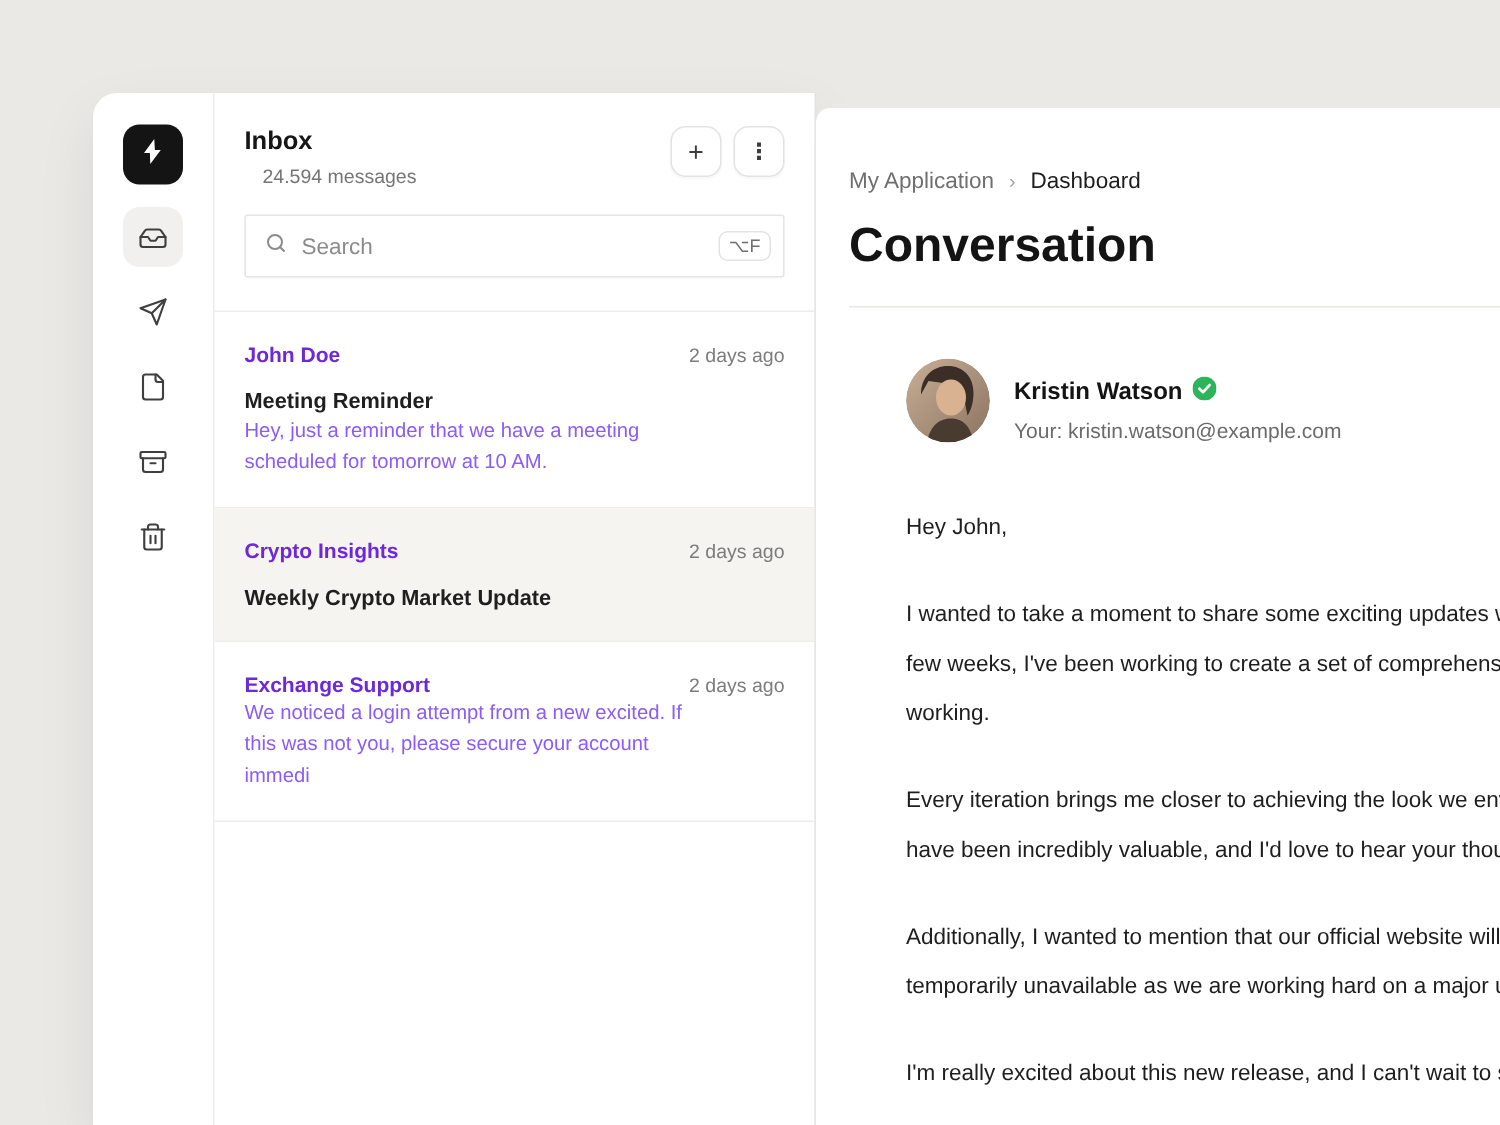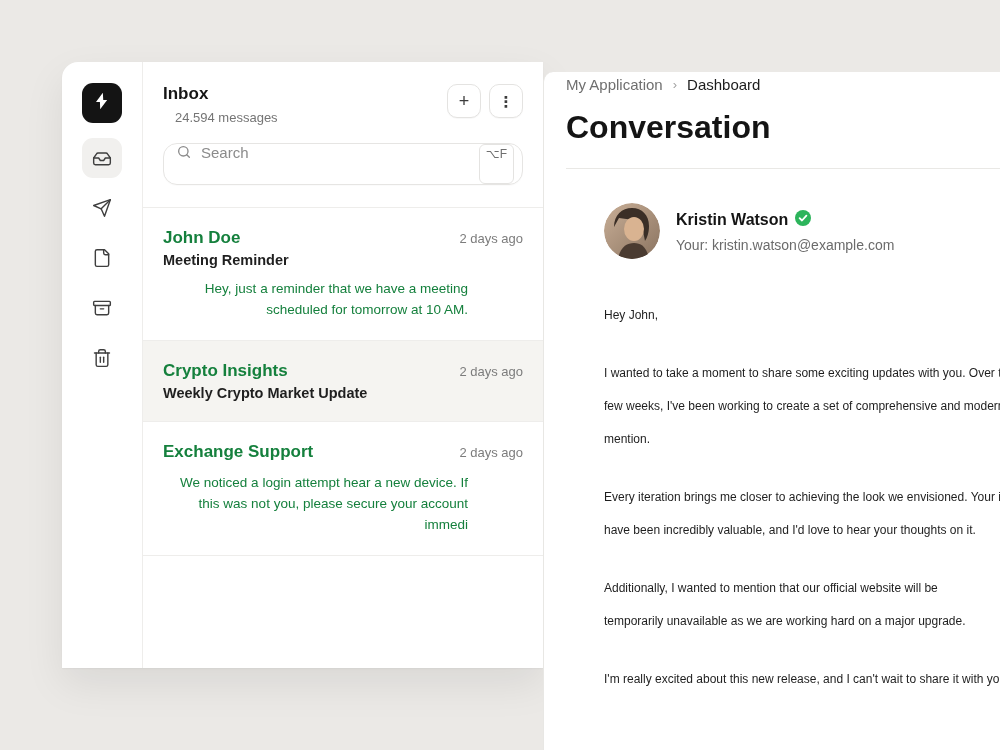--- a/index.html
+++ b/index.html
@@ -1,20 +1,20 @@
 <!DOCTYPE html>
 <html><head>
 <meta charset="utf-8">
 <style>
   html,body{margin:0;padding:0;width:1000px;height:750px;overflow:hidden;
     font-family:"Liberation Sans","DejaVu Sans",sans-serif;background:#ebe9e6;}
   .page{position:relative;width:1000px;height:750px;}
 
   
-  .mail-window{position:absolute;left:62px;top:62px;width:481px;height:606px;
+  .mail-window{position:absolute;left:62px;top:62px;width:481px;height:688px;
     background:#ffffff;border-top-left-radius:16px;
     box-shadow:0 1px 2px rgba(0,0,0,.04),0 16px 40px rgba(0,0,0,.08);
     display:flex;overflow:hidden;}
   .sidebar{width:81px;border-right:1px solid #eeedeb;display:flex;flex-direction:column;
     align-items:center;padding-top:21px;box-sizing:border-box;flex:none;}
   .logo{width:40px;height:40px;border-radius:11px;background:#141414;display:flex;
     align-items:center;justify-content:center;margin-bottom:15px;cursor:pointer;}
   .nav-item{width:40px;height:40px;border-radius:11px;display:flex;align-items:center;
     justify-content:center;margin-bottom:10px;cursor:pointer;color:#3f3f3f;}
   .nav-item.active{background:#f1f0ee;}
@@ -25,53 +25,53 @@
     padding:22px 20px 0 20px;}
   .list-title{font-size:17px;font-weight:700;color:#161616;margin:0;}
   .list-subtitle{font-size:13px;color:#757575;margin-top:6px;margin-left:12px;}
   .list-actions{display:flex;gap:8px;}
   .icon-btn{width:34px;height:34px;border-radius:10px;border:1px solid #e4e3e1;
     background:#fff;color:#3c3c3c;font-size:18px;line-height:1;display:flex;
     align-items:center;justify-content:center;cursor:pointer;padding:0;
     box-shadow:0 1px 1px rgba(0,0,0,.03);font-family:inherit;}
   .icon-btn.kebab{font-size:15px;font-weight:700;letter-spacing:0;}
   .searchbar{margin:18px 20px 22px 20px;height:40px;border:1px solid #e6e5e3;
-    border-radius:14px;display:flex;gap:9px;padding:0 8px 0 12px;
+    border-radius:2px;display:flex;align-items:center;gap:9px;padding:0 8px 0 12px;
     background:#fff;cursor:text;box-shadow:0 1px 1px rgba(0,0,0,.02);}
   .search-placeholder{font-size:15px;color:#8b8b8b;flex:1;}
   .kbd{border:1px solid #e4e3e1;border-radius:6px;padding:2px 6px;font-size:12px;
     color:#6f6f6f;background:#fff;}
 
   .emails{border-top:1px solid #eeedeb;flex:1;overflow:hidden;}
   .email-item{padding:20px 20px 20px 20px;border-bottom:1px solid #eeedeb;cursor:pointer;}
   .email-item.selected{background:#f5f4f1;}
   .email-row{display:flex;justify-content:space-between;align-items:baseline;}
-  .email-sender{font-size:17px;font-weight:600;color:#15803d;}
+  .email-sender{font-size:14px;font-weight:600;color:#6d28d9;}
   .email-time{font-size:13px;color:#7c7c7c;}
-  .email-subject{font-size:14.5px;font-weight:600;color:#1f1f1f;margin-top:4px;}
-  .email-preview{font-size:13.5px;color:#15803d;line-height:21px;margin-top:10px;
-    max-width:305px;text-align:right;}
+  .email-subject{font-size:14.5px;font-weight:600;color:#1f1f1f;margin-top:16px;}
+  .email-preview{font-size:13.5px;color:#8b5cf6;line-height:21px;margin-top:0;
+    max-width:305px;}
   .email-stub{height:60px;}
 
   
   .conv-panel{position:absolute;left:543px;top:72px;width:457px;height:678px;
     background:#ffffff;border-top-left-radius:10px;border-left:1px solid #e8e7e4;
-    box-sizing:border-box;padding:4px 0 0 22px;overflow:hidden;}
+    box-sizing:border-box;padding:40px 0 0 22px;overflow:hidden;}
   .crumbs{display:flex;align-items:center;gap:10px;font-size:15px;}
   .crumb{color:#6f6f6f;cursor:pointer;}
   .chev{color:#a3a3a3;font-size:13px;}
   .crumb-current{color:#1d1d1d;cursor:pointer;}
   .conv-title{font-size:32px;font-weight:700;color:#141414;margin:16px 0 0 0;}
   .divider{height:1px;background:#e9e8e5;margin-top:22px;width:1200px;}
-  .sender-block{display:flex;align-items:center;gap:16px;margin:34px 0 16px 38px;}
+  .sender-block{display:flex;align-items:flex-end;gap:16px;margin:34px 0 16px 38px;}
   .avatar{width:56px;height:56px;border-radius:50%;overflow:hidden;flex:none;}
   .sender-name{font-size:16px;font-weight:700;color:#141414;display:flex;
     align-items:center;gap:7px;}
   .sender-from{font-size:14px;color:#6b6b6b;margin-top:7px;}
-  .conv-body{margin:40px 4px 0 38px;font-size:12px;color:#1e1e1e;line-height:33px;}
+  .conv-body{margin:40px 4px 0 38px;font-size:15px;color:#1e1e1e;line-height:33px;}
   .para{margin-bottom:25px;}
   .bline{white-space:nowrap;}
 </style>
 </head>
 <body>
 
 <div class="page">
 
   <div class="mail-window">
 
@@ -169,21 +169,21 @@
             <span class="email-time">2 days ago</span>
           </div>
           <div class="email-subject">Weekly Crypto Market Update</div>
         </article>
 
         <article class="email-item">
           <div class="email-row">
             <span class="email-sender">Exchange Support</span>
             <span class="email-time">2 days ago</span>
           </div>
-          <div class="email-preview">We noticed a login attempt hear a new device. If this was not you, please secure your account immedi</div>
+          <div class="email-preview">We noticed a login attempt from a new excited. If this was not you, please secure your account immedi</div>
         </article>
 
         <div class="email-stub"></div>
       </div>
     </section>
   </div>
 
   <div class="conv-panel">
 
     <nav class="crumbs">
@@ -228,21 +228,21 @@
       </div>
     </div>
 
     <div class="conv-body">
       <div class="para">
         <div class="bline">Hey John,</div>
       </div>
       <div class="para">
         <div class="bline">I wanted to take a moment to share some exciting updates with you. Over the past</div>
         <div class="bline">few weeks, I've been working to create a set of comprehensive and modern</div>
-        <div class="bline">mention.</div>
+        <div class="bline">working.</div>
       </div>
       <div class="para">
         <div class="bline">Every iteration brings me closer to achieving the look we envisioned. Your insights</div>
         <div class="bline">have been incredibly valuable, and I'd love to hear your thoughts on it.</div>
       </div>
       <div class="para">
         <div class="bline">Additionally, I wanted to mention that our official website will be</div>
         <div class="bline">temporarily unavailable as we are working hard on a major upgrade.</div>
       </div>
       <div class="para">

